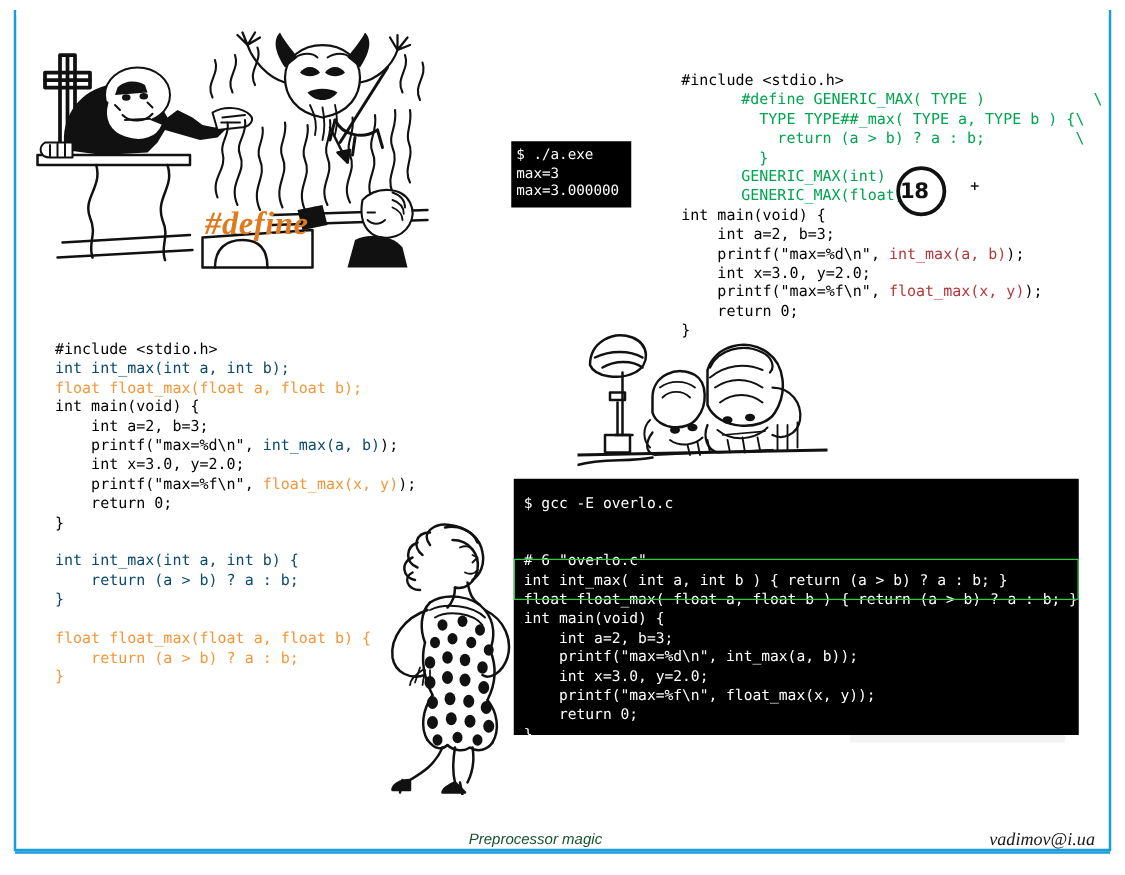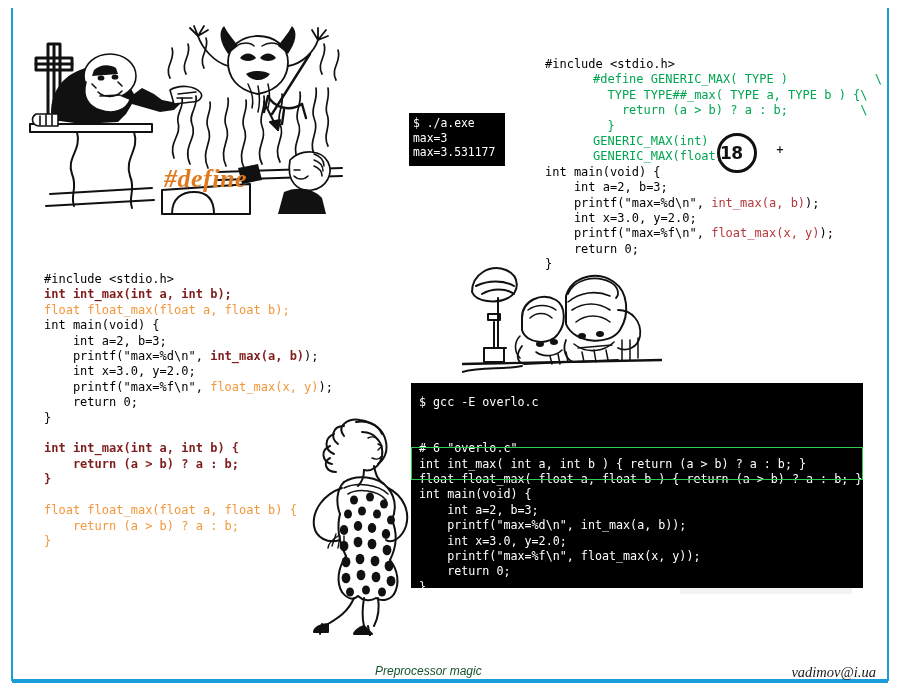--- a/index.html
+++ b/index.html
@@ -39,21 +39,21 @@
   
   .code {
     position: absolute;
     font-family: "DejaVu Sans Mono", "Liberation Mono", monospace;
     font-size: 12px;
     line-height: 15.4px;
     white-space: pre;
     color: #000000;
   }
   .c-green  { color: #00a550; margin-left: 48px; }
-  .c-blue   { color: #7f1d1d; font-weight: bold; }
+  .c-blue   { color: #0c4a6e; }
   .c-orange { color: #f3973b; }
   .c-red    { color: #b5393c; }
 
   
   .term {
     position: absolute;
     background: #000000;
     color: #ffffff;
     font-family: "DejaVu Sans Mono", "Liberation Mono", monospace;
     white-space: pre;
@@ -423,21 +423,21 @@
 
   <div class="code" id="code-bottom-left" style="left:44px; top:272px;"><div><span>#include &lt;stdio.h&gt;</span></div><div><span class="c-blue">int int_max(int a, int b);</span></div><div><span class="c-orange">float float_max(float a, float b);</span></div><div><span>int main(void) {</span></div><div><span>    int a=2, b=3;</span></div><div><span>    printf("max=%d\n", </span><span class="c-blue">int_max(a, b)</span><span>);</span></div><div><span>    int x=3.0, y=2.0;</span></div><div><span>    printf("max=%f\n", </span><span class="c-orange">float_max(x, y)</span><span>);</span></div><div><span>    return 0;</span></div><div><span>}</span></div><div>&nbsp;</div><div><span class="c-blue">int int_max(int a, int b) {</span></div><div><span class="c-blue">    return (a &gt; b) ? a : b;</span></div><div><span class="c-blue">}</span></div><div>&nbsp;</div><div><span class="c-orange">float float_max(float a, float b) {</span></div><div><span class="c-orange">    return (a &gt; b) ? a : b;</span></div><div><span class="c-orange">}</span></div></div>
 
   <div class="badge18">
     <span class="b-num">18</span>
     <span class="b-plus">+</span>
   </div>
 
   <div class="term term-small">$ ./a.exe
 max=3
-max=3.531177</div>
+max=3.000000</div>
 
   <div class="term term-big">$ gcc -E overlo.c
 
 
 # 6 "overlo.c"
 int int_max( int a, int b ) { return (a &gt; b) ? a : b; }
 float float_max( float a, float b ) { return (a &gt; b) ? a : b; }
 int main(void) {
     int a=2, b=3;
     printf("max=%d\n", int_max(a, b));

